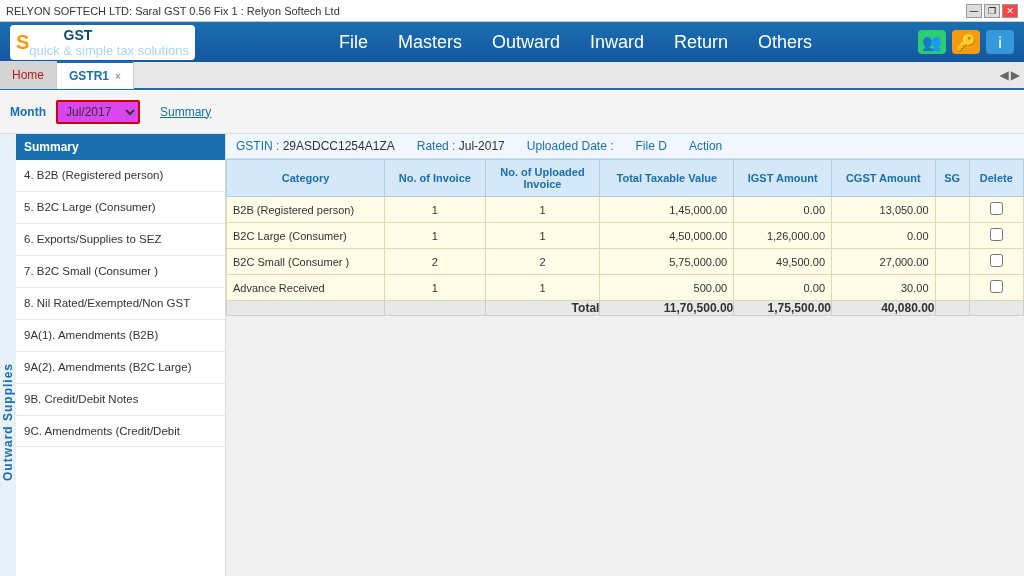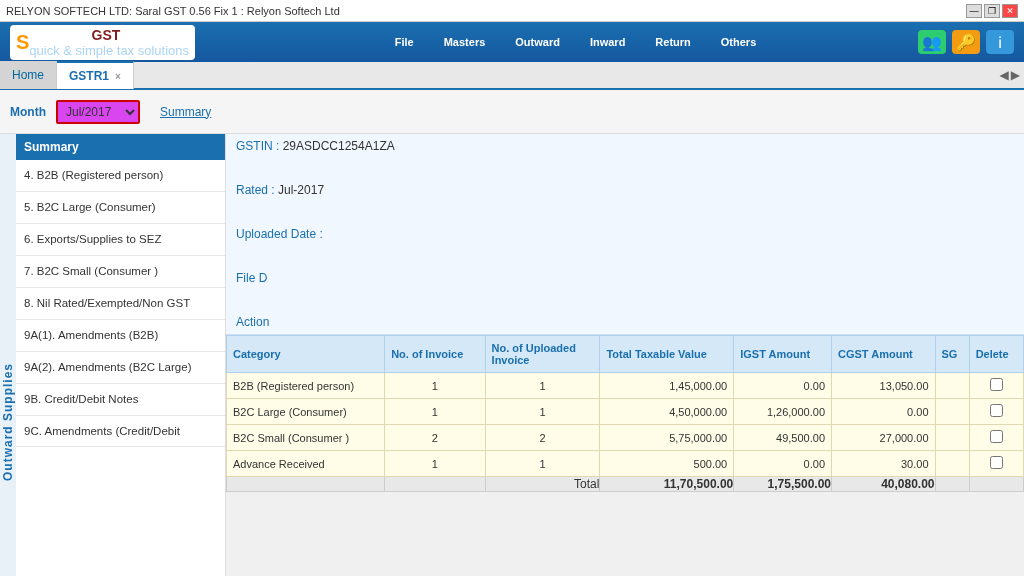--- a/index.html
+++ b/index.html
@@ -32,21 +32,21 @@
       height: 40px;
       display: flex;
       align-items: center;
       padding: 0 10px;
     }
     .logo-area {
       display: flex; align-items: center; margin-right: 30px;
     }
     .logo-sub { color: #aad4f5; font-size: 13px; display: block; }
     .nav-items { display: flex; gap: 30px; flex: 1; justify-content: center; }
-    .nav-item { color: white; font-size: 11px; cursor: pointer; font-weight: bold; }
+    .nav-item { color: white; font-size: 18px; cursor: pointer; font-weight: normal; }
     .nav-right { display: flex; gap: 6px; align-items: center; }
     .nav-icon-btn {
       width: 28px; height: 24px;
       border-radius: 4px;
       display: flex; align-items: center; justify-content: center;
       cursor: pointer; font-size: 16px;
     }
     .nav-icon-people { background: #2ecc71; color: white; }
     .nav-icon-key { background: #f39c12; color: white; }
     .nav-icon-info { background: #3498db; color: white; }
@@ -60,21 +60,21 @@
       height: 28px;
       padding: 0;
     }
     .tab {
       padding: 5px 12px;
       cursor: pointer;
       border-right: 1px solid #ccc;
       background: #d4d4d4;
       height: 28px;
       display: flex; align-items: center;
-      font-size: 12px; color: #0369a1;
+      font-size: 12px; color: #b91c1c;
     }
     .tab.active {
       background: white;
       color: #1a6faf;
       font-weight: bold;
       border-top: 2px solid #1a6faf;
     }
     .tab-close { margin-left: 6px; color: #999; cursor: pointer; font-size: 10px; }
     .tab-nav { margin-left: auto; display: flex; gap: 2px; padding-right: 4px; color: #666; font-size: 14px; cursor: pointer; }
 
@@ -149,34 +149,33 @@
 
     
     .main-content { flex: 1; display: flex; flex-direction: column; overflow: hidden; }
 
     
     .info-bar {
       background: #f0f7ff;
       border-bottom: 1px solid #cce0f5;
       padding: 5px 10px;
       display: flex;
-      gap: 30px;
+      gap: 22px;
       font-size: 12px;
       color: #333;
-      flex-direction: column;
     }
     .info-label { color: #1a6faf; }
 
     
     .table-wrapper { flex: 1; overflow: auto; }
     table { width: 100%; border-collapse: collapse; }
     thead tr { background: #d4e8f8; }
     thead th {
       padding: 6px 6px;
-      text-align: left;
+      text-align: center;
       color: #1a6faf;
       font-size: 11px;
       border: 1px solid #b0cfe8;
       font-weight: bold;
     }
     tbody tr { background: #fffde8; }
     tbody tr:nth-child(odd) { background: #fffde8; }
     tbody tr:nth-child(even) { background: #fffde8; }
     tbody td {
       padding: 5px 6px;
@@ -194,21 +193,21 @@
     
     .sidebar::-webkit-scrollbar { width: 8px; }
     .sidebar::-webkit-scrollbar-track { background: #f0f0f0; }
     .sidebar::-webkit-scrollbar-thumb { background: #bbb; border-radius: 4px; }
 
     .checkbox-cell { text-align: center; }
     input[type=checkbox] { cursor: pointer; }
 
     .s-logo { color: #f90; font-size: 20px; font-weight: 900; }
     .saral-text { color: white; font-size: 14px; font-weight: bold; }
-    .gst-text { color: #7f1d1d; font-size: 14px; font-weight: bold; margin-left: 28px; }
+    .gst-text { color: #0c4a6e; font-size: 14px; font-weight: bold; }
   </style>
 </head>
 <body>
 
 <div class="title-bar">
   <span class="title-bar-text">RELYON SOFTECH LTD: Saral GST 0.56 Fix 1 : Relyon Softech Ltd</span>
   <div class="title-bar-controls">
     <div class="title-bar-btn">—</div>
     <div class="title-bar-btn">❐</div>
     <div class="title-bar-btn" style="background:#ff4444;color:white;">✕</div>
@@ -362,21 +361,21 @@
             <td class="text-right">0.00</td>
             <td class="text-right">30.00</td>
             <td></td>
             <td class="checkbox-cell"><input type="checkbox" style=""></td>
           </tr>
         </tbody>
         <tfoot>
           <tr class="total-row">
             <td></td>
             <td class="text-right"></td>
-            <td class="text-right" style="font-weight:normal;">Total</td>
+            <td class="text-right" style="font-weight:bold;">Total</td>
             <td class="text-right">11,70,500.00</td>
             <td class="text-right">1,75,500.00</td>
             <td class="text-right">40,080.00</td>
             <td></td>
             <td></td>
           </tr>
         </tfoot>
       </table>
     </div>
 

